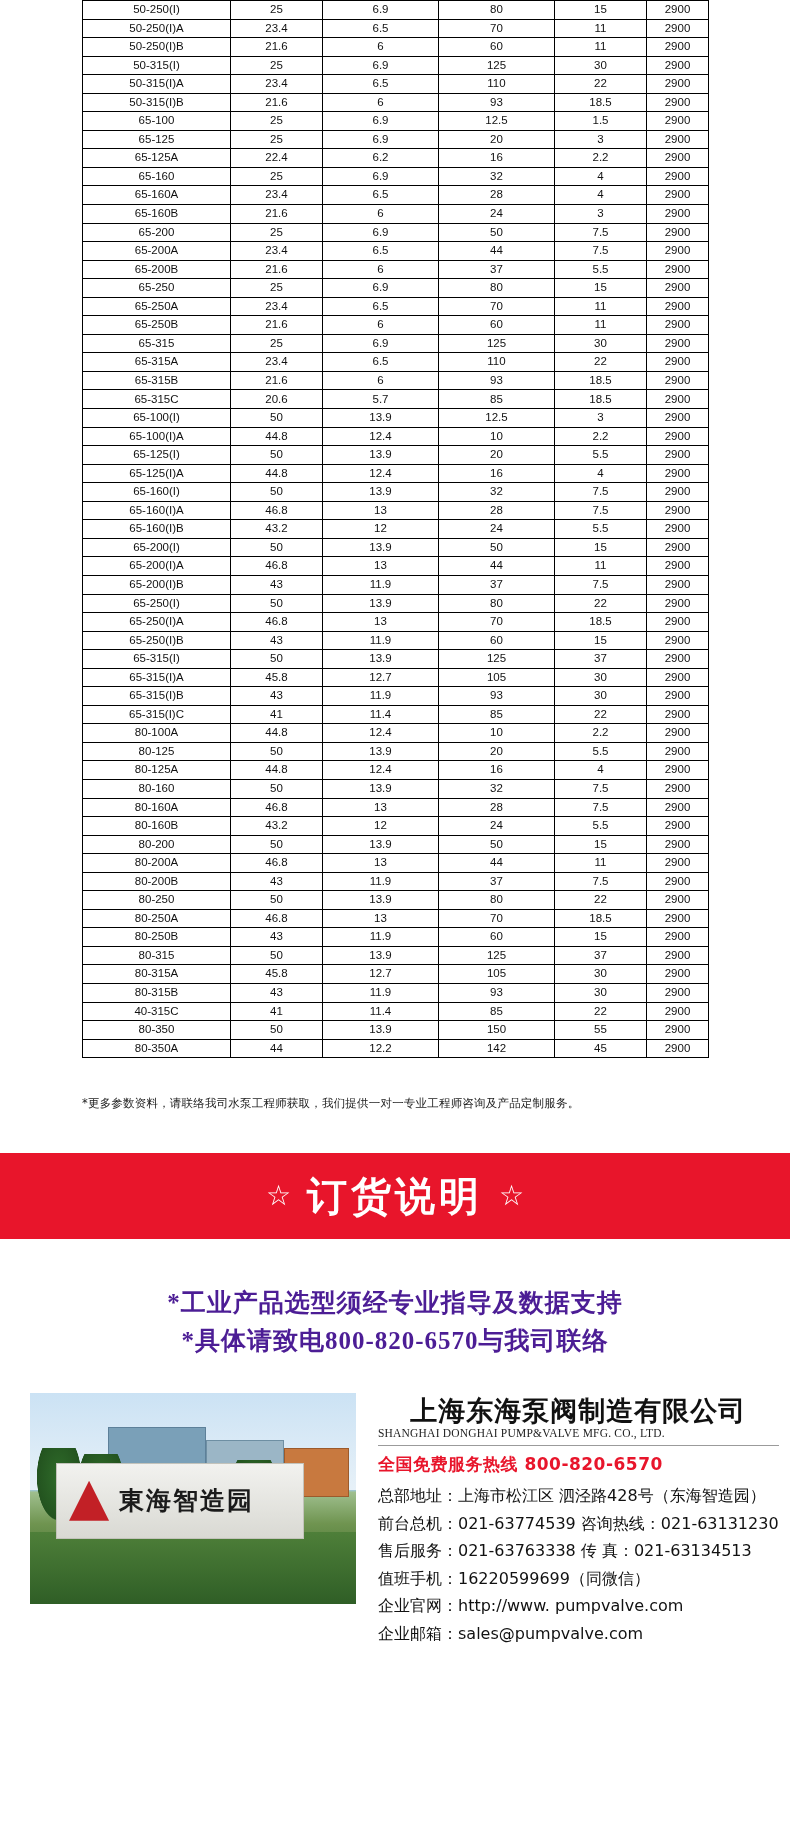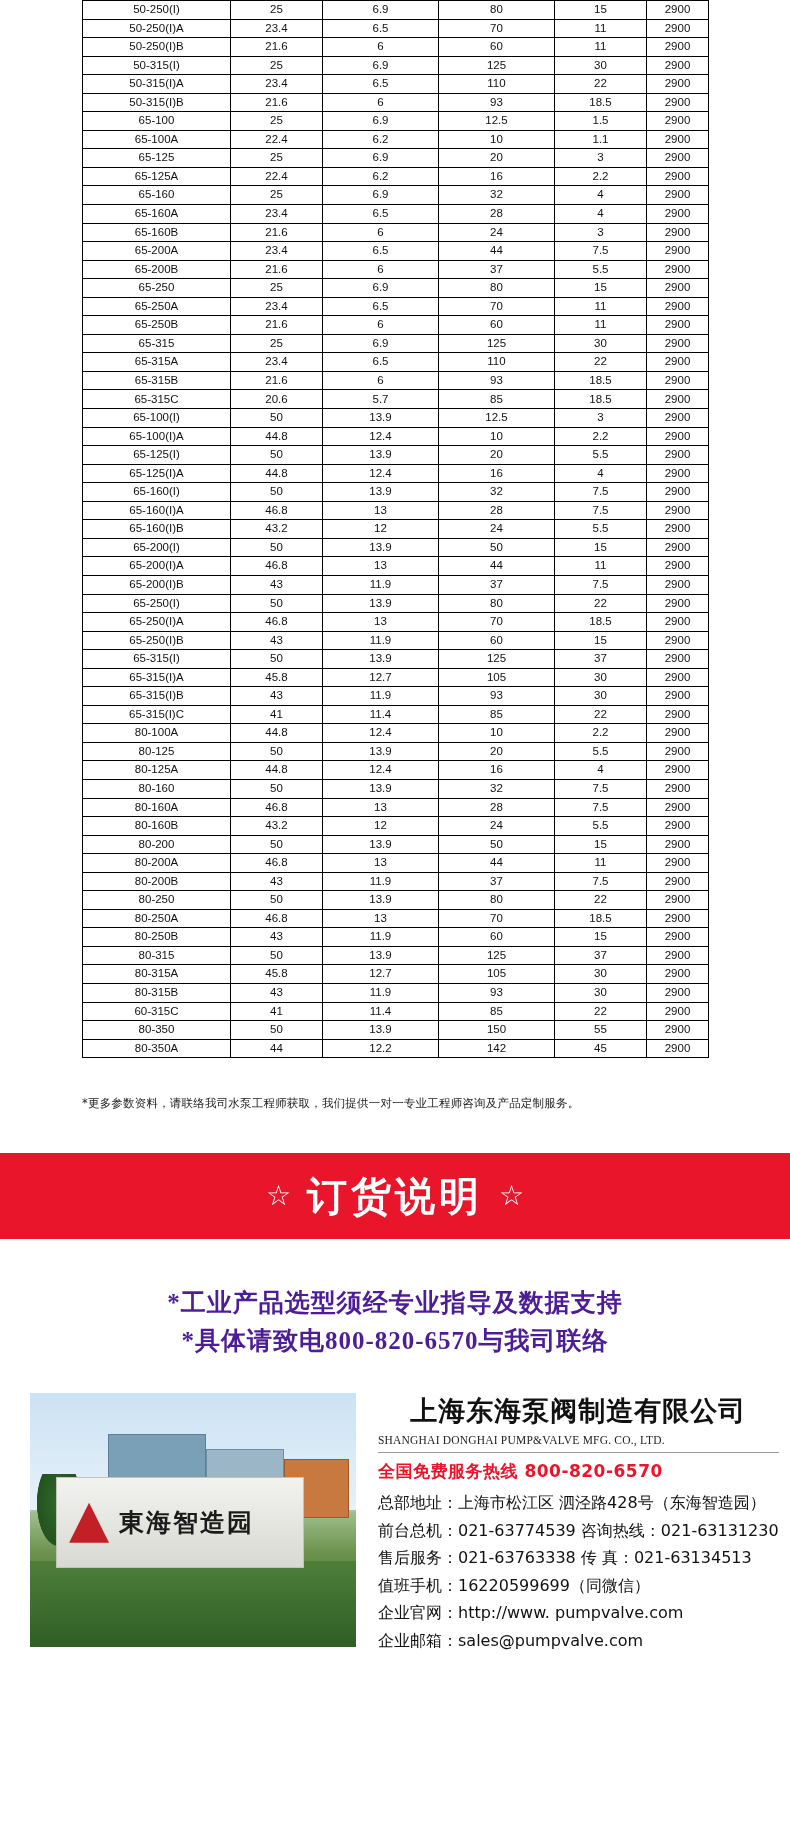--- a/index.html
+++ b/index.html
@@ -102,21 +102,21 @@
   .company {
     margin-top: 34px;
     display: flex;
     align-items: flex-start;
     padding-left: 30px;
     padding-right: 20px;
     gap: 22px;
   }
   .photo {
     width: 326px;
-    height: 254px;
+    height: 211px;
     position: relative;
     overflow: hidden;
     background: linear-gradient(#cfe4f2 0%, #b9d6ea 35%, #9ec7e0 46%, #9fbf8e 47%, #6f9450 62%, #4f7a3a 78%, #3d6b2f 100%);
     flex: 0 0 auto;
   }
   .photo .sky {
     position: absolute; left:0; top:0; width:100%; height:46%;
     background: linear-gradient(#cbe2f4, #e7f1f8);
   }
   .photo .bldgA {
@@ -171,21 +171,21 @@
     font-weight: bold;
     color: #111;
     letter-spacing: 1px;
     line-height: 1.15;
     text-align: center;
   }
   .en-name {
     font-family: "Liberation Serif", serif;
     font-size: 11.5px;
     color: #222;
-    margin-top: 8px;
+    margin-top: 1px;
     letter-spacing: 0.2px;
   }
   .rule {
     border-top: 1px solid #9b9b9b;
     margin: 6px 0 7px 0;
   }
   .hotline {
     color: #e8152b;
     font-weight: bold;
     font-family: "DejaVu Sans", sans-serif;
@@ -267,28 +267,20 @@
           </tr>
           <tr>
             <td>65-100</td>
             <td>25</td>
             <td>6.9</td>
             <td>12.5</td>
             <td>1.5</td>
             <td>2900</td>
           </tr>
           <tr>
-            <td>65-100A</td>
-            <td>22.4</td>
-            <td>6.2</td>
-            <td>10</td>
-            <td>1.1</td>
-            <td>2900</td>
-          </tr>
-          <tr>
             <td>65-125</td>
             <td>25</td>
             <td>6.9</td>
             <td>20</td>
             <td>3</td>
             <td>2900</td>
           </tr>
           <tr>
             <td>65-125A</td>
             <td>22.4</td>
@@ -315,20 +307,28 @@
           </tr>
           <tr>
             <td>65-160B</td>
             <td>21.6</td>
             <td>6</td>
             <td>24</td>
             <td>3</td>
             <td>2900</td>
           </tr>
           <tr>
+            <td>65-200</td>
+            <td>25</td>
+            <td>6.9</td>
+            <td>50</td>
+            <td>7.5</td>
+            <td>2900</td>
+          </tr>
+          <tr>
             <td>65-200A</td>
             <td>23.4</td>
             <td>6.5</td>
             <td>44</td>
             <td>7.5</td>
             <td>2900</td>
           </tr>
           <tr>
             <td>65-200B</td>
             <td>21.6</td>
@@ -643,21 +643,21 @@
           </tr>
           <tr>
             <td>80-315B</td>
             <td>43</td>
             <td>11.9</td>
             <td>93</td>
             <td>30</td>
             <td>2900</td>
           </tr>
           <tr>
-            <td>60-315C</td>
+            <td>40-315C</td>
             <td>41</td>
             <td>11.4</td>
             <td>85</td>
             <td>22</td>
             <td>2900</td>
           </tr>
           <tr>
             <td>80-350</td>
             <td>50</td>
             <td>13.9</td>

